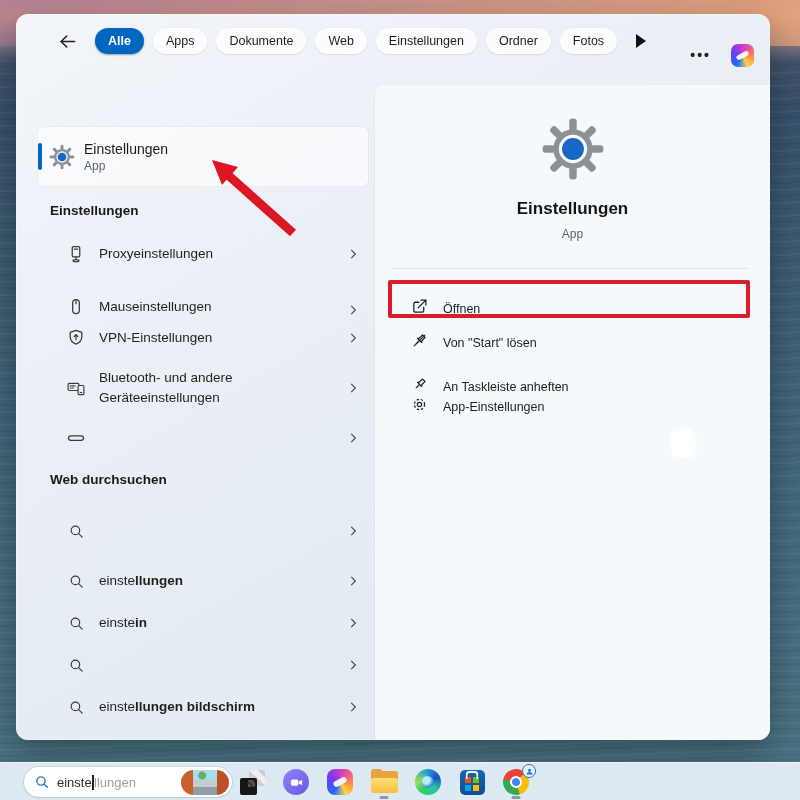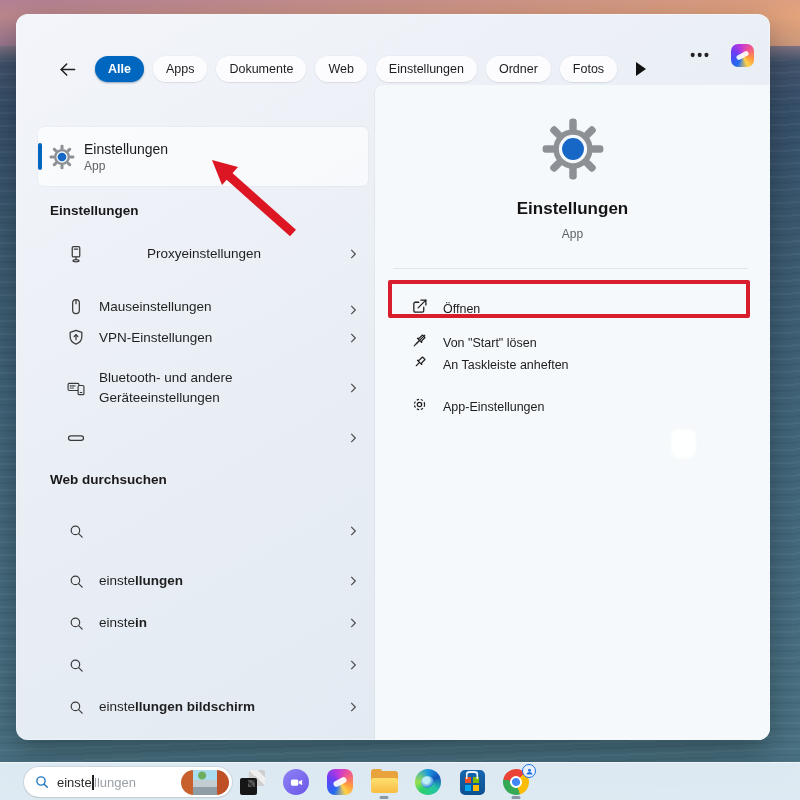--- a/index.html
+++ b/index.html
@@ -29,21 +29,21 @@
 
   
   .window {
     position:absolute; left:16px; top:14px; width:754px; height:726px;
     border-radius:12px; overflow:hidden; z-index:2;
     background:linear-gradient(150deg,#f3f5fa 0%,#e9eef5 45%,#dfe8f1 100%);
     box-shadow:0 12px 34px rgba(0,0,0,.32), 0 0 0 1px rgba(255,255,255,.35) inset;
   }
 
   
-  .filter-bar { position:absolute; left:0; top:40px; width:100%; height:30px;
+  .filter-bar { position:absolute; left:0; top:12px; width:100%; height:30px;
     display:flex; align-items:center; padding-left:36px; gap:9px; }
   .back-btn { width:30px; height:28px; display:flex; align-items:center; justify-content:center;
     border-radius:5px; cursor:pointer; margin-right:4px; }
   .pill { height:26px; padding:0 13px; display:flex; align-items:center;
     border-radius:13px; background:rgba(253,253,254,.92); color:#1d1d1f;
     font-size:12.5px; box-shadow:0 1px 1.5px rgba(0,0,0,.08), 0 0 0 .5px rgba(0,0,0,.04); cursor:pointer; }
   .pill.active { background:#0067c0; color:#fff; font-weight:600;
     box-shadow:0 1px 2px rgba(0,40,90,.4); }
   .more-triangle { margin-left:10px; width:0; height:0; cursor:pointer;
     border-left:10px solid #111; border-top:7px solid transparent; border-bottom:7px solid transparent; }
@@ -89,21 +89,21 @@
   .panel-sub { position:absolute; top:142px; width:100%; text-align:center;
     font-size:12px; color:#5f6368; }
   .panel-divider { position:absolute; left:18px; top:183px; width:355px; height:1px; background:#e2e5e8; }
   .action-row { position:absolute; left:14px; width:364px; height:32px;
     display:flex; align-items:flex-end; padding-left:21px; cursor:pointer; border-radius:4px; }
   .action-row .a-icon { width:19px; height:19px; flex:0 0 19px;
     display:flex; align-items:center; justify-content:center; }
   .action-row .a-label { margin-left:14px; font-size:12.5px; color:#1c1c1c; }
   .ar-0 { top:199px; height:32px; }
   .ar-1 { top:233px; }
-  .ar-2 { top:255px; }
+  .ar-2 { top:277px; }
   .ar-3 { top:297px; }
 
   
   .anno { position:absolute; z-index:5; pointer-events:none; }
   .red-box { left:388px; top:280px; width:362px; height:38px;
     border:4px solid #d81e2c; border-radius:2px; }
   .arrow-svg { left:195px; top:145px; }
   .white-blob { left:671px; top:429px; width:25px; height:29px;
     background:rgba(255,255,255,.88); border-radius:8px; filter:blur(1px); }
 
@@ -226,21 +226,21 @@
     </span>
     <div class="bm-text">
       <div class="bm-title">Einstellungen</div>
       <div class="bm-sub">App</div>
     </div>
   </div>
 
   <div class="sec-header" style="top:189px;">Einstellungen</div>
 
   <div class="rows" style="top:219px;">
-    <div class="row" style="height:42px;gap:48px;">
+    <div class="row" style="height:42px;">
       <span class="row-icon">
         <svg width="20" height="20" viewBox="0 0 24 24" fill="none" stroke="#3a3a3a" stroke-width="1.5" stroke-linecap="round">
           <rect x="7.5" y="3" width="9" height="12.5" rx="1.5"></rect>
             <line x1="10" y1="6.2" x2="14" y2="6.2"></line>
           <line x1="12" y1="15.5" x2="12" y2="18.5"></line>
             <ellipse cx="12" cy="20" rx="3.6" ry="1.3"></ellipse>
         </svg>
       </span>
       <span class="row-label">Proxyeinstellungen</span>
       <span class="chev">

